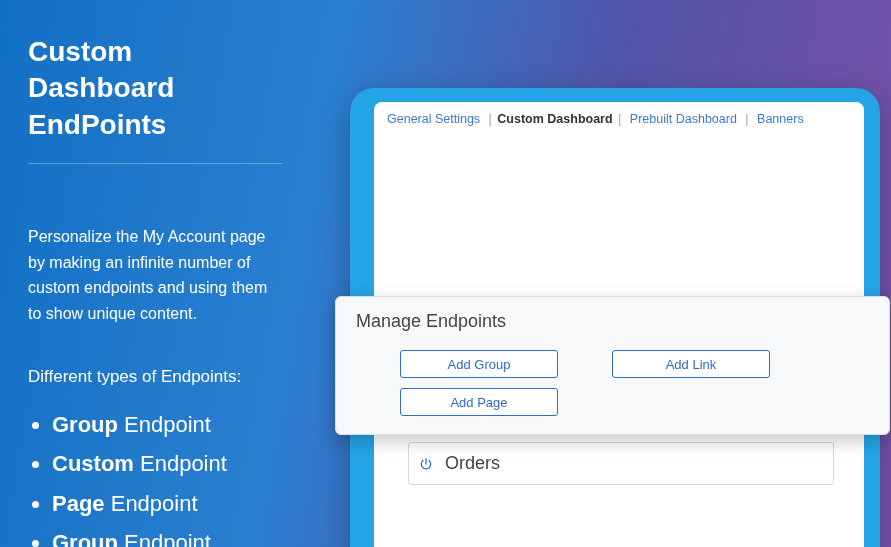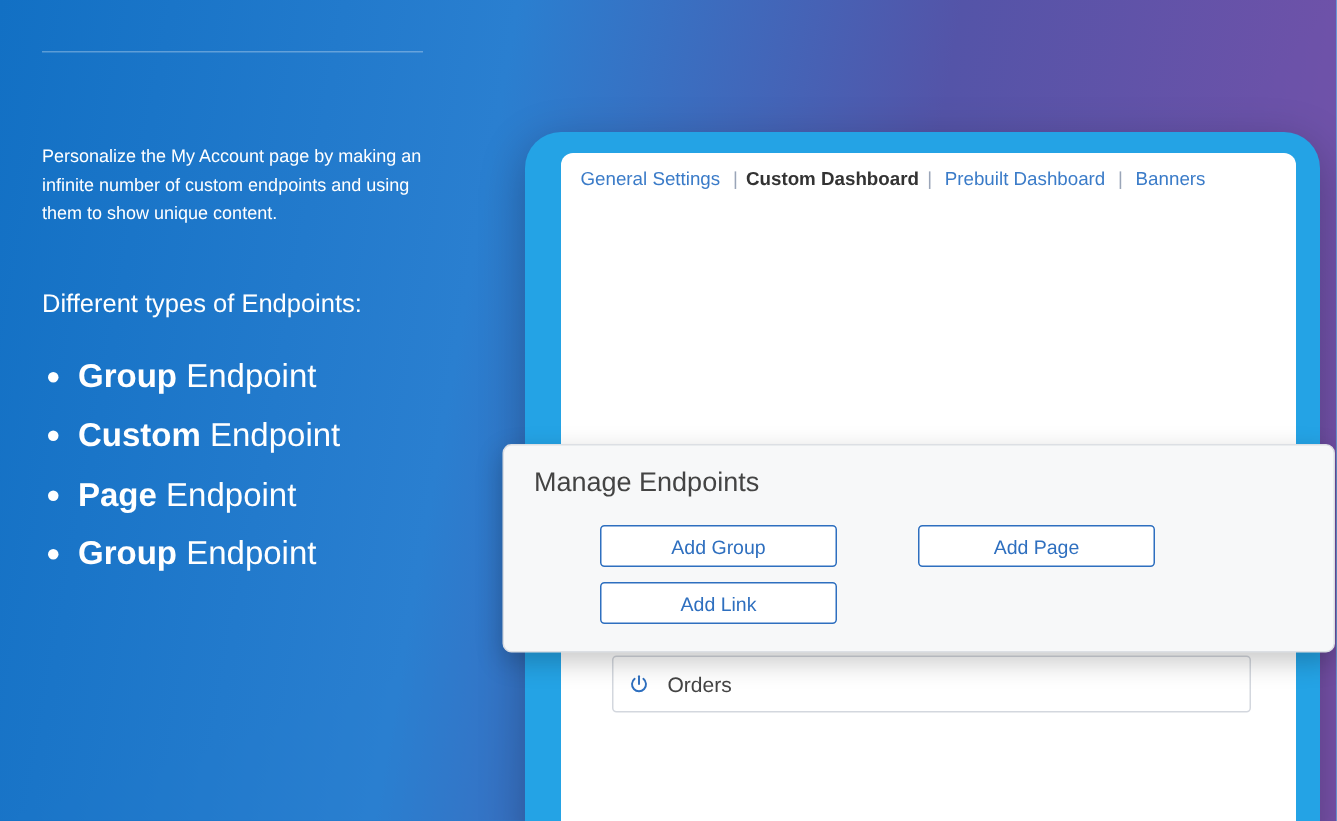--- a/index.html
+++ b/index.html
@@ -32,21 +32,21 @@
       line-height: 1.3;
       margin-bottom: 20px;
     }
     .divider {
       height: 1px;
       background: rgba(255,255,255,0.3);
       width: 100%;
       margin-bottom: 60px;
     }
     .hero-desc {
-      font-size: 12px;
+      font-size: 16px;
       font-weight: 400;
       line-height: 1.6;
       margin-bottom: 40px;
     }
     .types-heading {
       font-size: 17px;
       margin-bottom: 18px;
     }
     ul.types-list {
       list-style: disc;
@@ -172,40 +172,41 @@
     }
     .ep-item {
       border: 1px solid #d3d7de;
       background: #fff;
       border-radius: 3px;
       padding: 10px 10px;
       margin-bottom: 10px;
       display: flex;
       align-items: center;
       gap: 12px;
-      font-size: 14px;
+      font-size: 18px;
       color: #444;
       cursor: pointer;
     }
     .power-icon svg {
       width: 14px;
       height: 14px;
       display: block;
     }
     .power-icon svg path, .power-icon svg line {
       stroke: #2e6fbf;
       stroke-width: 2.2;
       fill: none;
       stroke-linecap: round;
     }
   </style>
 </head>
 <body>
 
 <div class="left-col">
+  <h1 class="hero-title">Custom Dashboard EndPoints</h1>
   <div class="divider"></div>
   <p class="hero-desc">Personalize the My Account page by making an infinite number of custom endpoints and using them to show unique content.</p>
   <p class="types-heading">Different types of Endpoints:</p>
   <ul class="types-list">
     <li><b>Group</b><span> Endpoint</span></li>
     <li><b>Custom</b><span> Endpoint</span></li>
     <li><b>Page</b><span> Endpoint</span></li>
     <li><b>Group</b><span> Endpoint</span></li>
   </ul>
 </div>
@@ -243,16 +244,16 @@
         <span>Orders</span>
       </div>
     </div>
   </div>
 </div>
 
 <div class="manage-card">
   <div class="manage-title">Manage Endpoints</div>
   <div class="btn-row">
     <div class="btn">Add Group</div>
+    <div class="btn">Add Link</div>
     <div class="btn">Add Page</div>
-    <div class="btn">Add Link</div>
   </div>
 </div>
 
 </body></html>

